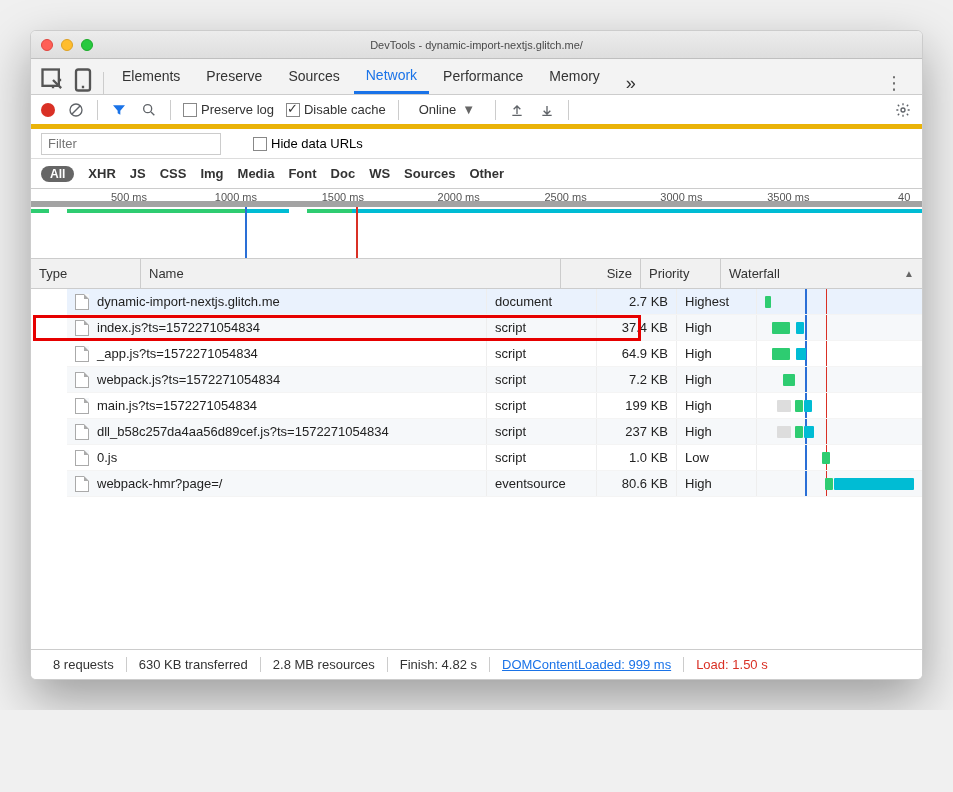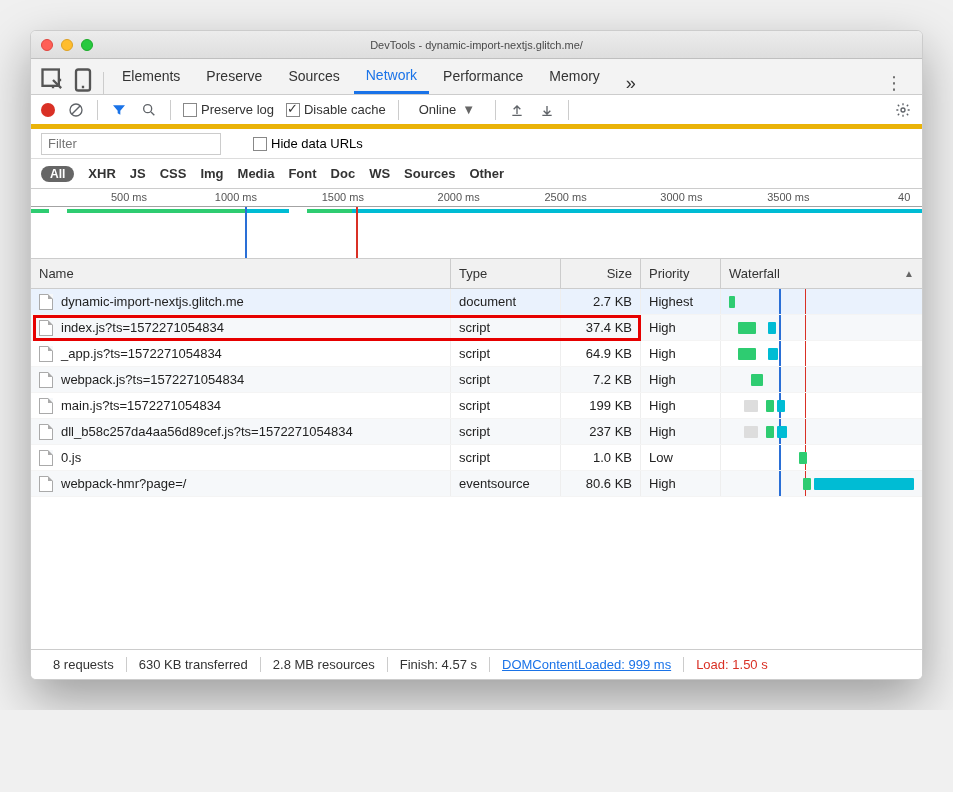--- a/index.html
+++ b/index.html
@@ -26,31 +26,31 @@
 .cb{width:14px;height:14px;border:1px solid #888;background:#fff;display:inline-block;vertical-align:middle;margin-right:4px;position:relative;cursor:pointer;}
 .cb.checked::after{content:"✓";position:absolute;top:-3px;left:0;font-size:13px;color:#333;}
 .sel{display:flex;align-items:center;gap:6px;padding:2px 8px;cursor:pointer;}
 .gear{margin-left:auto;}
 .filterbar{display:flex;align-items:center;height:30px;padding:0 10px;gap:32px;border-bottom:1px solid #ddd;font-size:13px;}
 .filterin{width:180px;height:22px;border:1px solid #ccc;padding:0 6px;font-size:13px;color:#888;}
 .typebar{display:flex;align-items:center;height:30px;padding:0 10px;gap:14px;border-bottom:1px solid #ccc;font-size:13px;color:#333;}
 .pill{background:#666;color:#fff;border-radius:9px;padding:1px 9px;font-size:12px;cursor:pointer;}
 .typebar span{cursor:pointer;font-weight:bold;}
 .timeline{height:70px;border-bottom:1px solid #ccc;position:relative;background:#fff;}
-.ticks{display:flex;height:18px;font-size:11px;color:#555;position:relative;border-bottom:1px solid #a3a3a3;}
+.ticks{display:flex;height:18px;font-size:11px;color:#555;position:relative;border-bottom:6px solid #a3a3a3;}
 .tick{position:absolute;top:2px;transform:translateX(-50%);}
 .overview{position:absolute;top:18px;left:0;right:0;bottom:0;}
 .seg{position:absolute;height:4px;top:2px;}
 .vline{position:absolute;top:18px;bottom:0;width:2px;}
 .headers{display:flex;height:30px;background:#f1f1f1;border-bottom:1px solid #ccc;font-size:13px;color:#333;align-items:stretch;}
 .hc{display:flex;align-items:center;padding:0 8px;border-right:1px solid #ccc;cursor:pointer;}
 .hc:last-child{border-right:none;}
 .c-name{flex:0 0 420px;} .c-type{flex:0 0 110px;} .c-size{flex:0 0 80px;justify-content:flex-end;} .c-prio{flex:0 0 80px;} .c-wf{flex:1;text-align:center;}
 .rows{min-height:360px;position:relative;}
-.row{display:flex;height:26px;font-size:13px;color:#222;align-items:stretch;border-bottom:1px solid #f4f4f4;}
+.row{display:flex;height:26px;font-size:13px;color:#222;align-items:stretch;border-bottom:1px solid #f4f4f4;margin-left:36px;}
 .row:nth-child(odd){background:#fff;} .row:nth-child(even){background:#f6f8fa;}
 .row:first-child{background:#eaf2fd;}
 .row .c{display:flex;align-items:center;padding:0 8px;border-right:1px solid #eee;}
 .row .c:last-child{border-right:none;}
 .row .c-size{justify-content:flex-end;}
 .hl{position:absolute;border:3px solid #e60000;height:26px;left:2px;pointer-events:none;}
 .fileic{width:14px;height:16px;border:1px solid #aaa;margin-right:8px;background:#fff;position:relative;flex-shrink:0;}
 .fileic::after{content:"";position:absolute;top:-1px;right:-1px;border-top:5px solid #f6f8fa;border-left:5px solid #aaa;}
 .wf{position:relative;width:100%;height:100%;}
 .wfbar{position:absolute;height:12px;top:7px;border-radius:1px;}
@@ -183,22 +183,22 @@
       <div class="seg" style="left:4%;width:20%;background:#2ecc71;"></div>
       <div class="seg" style="left:24%;width:5%;background:#00bcd4;"></div>
       <div class="seg" style="left:31%;width:5%;background:#2ecc71;"></div>
       <div class="seg" style="left:36%;width:64%;background:#00bcd4;"></div>
       <div class="vline" style="left:24%;background:#2a6fd6;top:0;"></div>
       <div class="vline" style="left:36.5%;background:#d93025;top:0;"></div>
     </div>
   </div>
 
   <div class="headers">
+    <div class="hc c-type">Type</div>
     <div class="hc c-name">Name</div>
-    <div class="hc c-type">Type</div>
     <div class="hc c-size">Size</div>
     <div class="hc c-prio">Priority</div>
     <div class="hc c-wf">
         <span>Waterfall</span>
         <span class="arrow">▲</span>
       </div>
   </div>
 
   <div class="rows">
     <div class="row">
@@ -336,18 +336,18 @@
           </div>
         </div>
     </div>
     <div class="hl" style="top:26px;width:608px;"></div>
   </div>
 
   <div class="statusbar">
     <div class="stat">8 requests</div>
     <div class="stat">630 KB transferred</div>
     <div class="stat">2.8 MB resources</div>
-    <div class="stat">Finish: 4.57 s</div>
+    <div class="stat">Finish: 4.82 s</div>
     <div class="stat blue">DOMContentLoaded: 999 ms</div>
     <div class="stat red">Load: 1.50 s</div>
   </div>
 
 </div>
 
 </body></html>

